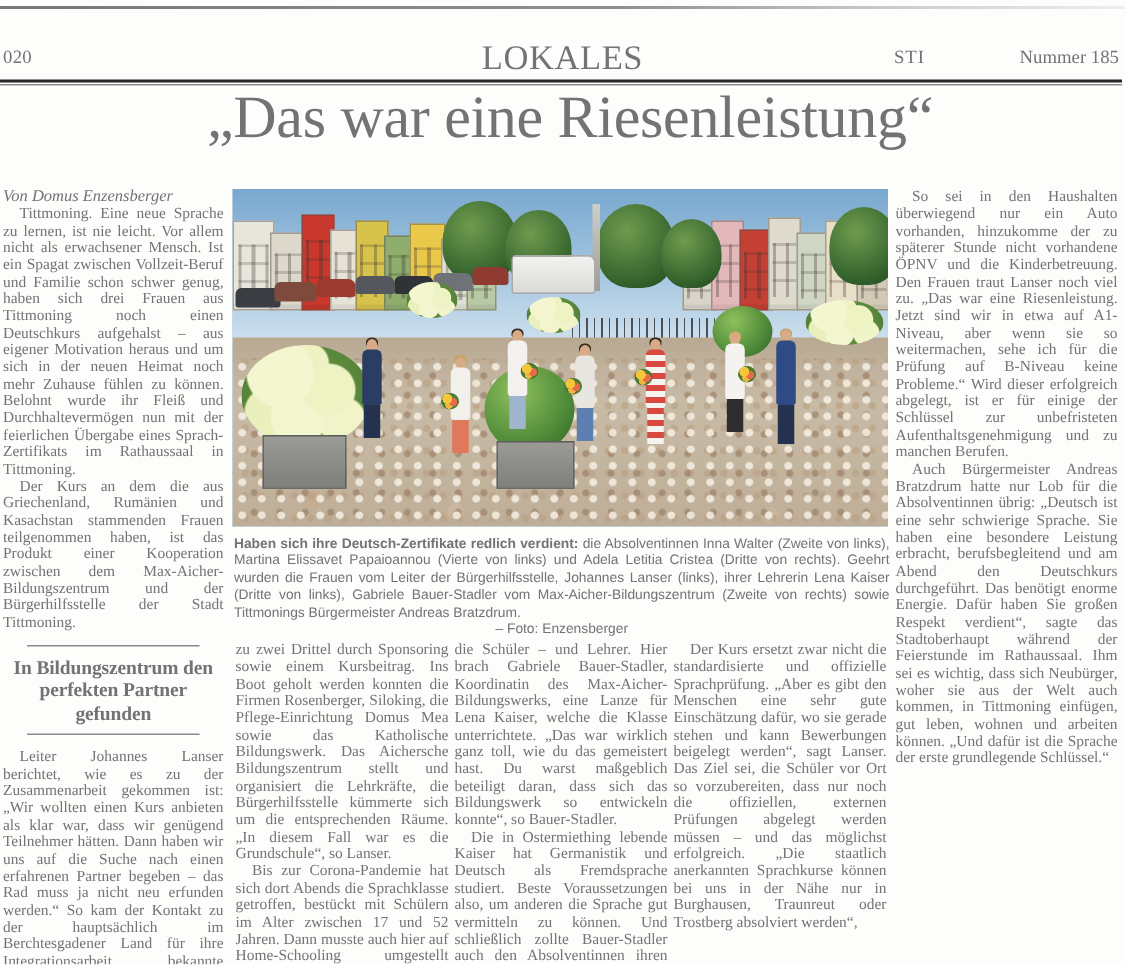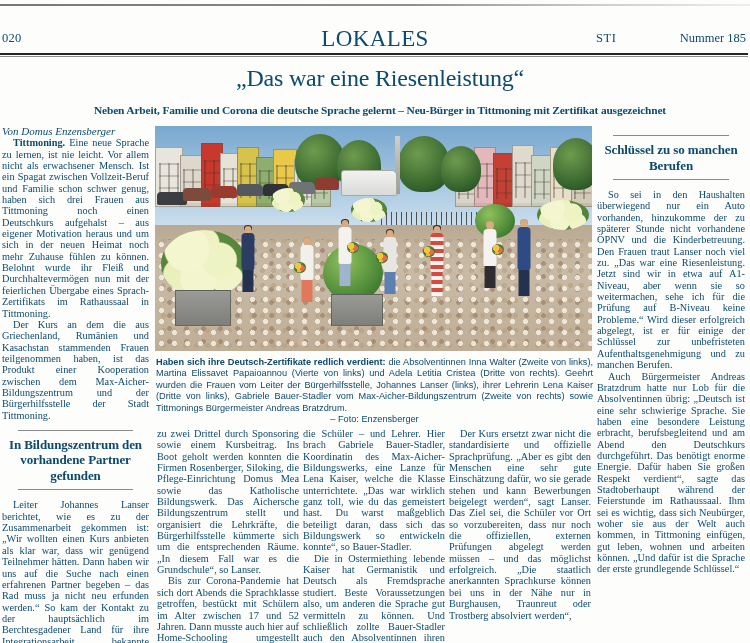--- a/index.html
+++ b/index.html
@@ -7,21 +7,21 @@
     padding: 0;
     background: #ffffff;
   }
   #page {
     position: relative;
     width: 750px;
     height: 643px;
     background: #fdfdfb;
     overflow: hidden;
     font-family: "Liberation Serif", "DejaVu Serif", serif;
-    color: #0c4a6e;
+    color: #737373;
   }
   .topline {
     position: absolute;
     left: 0; top: 4px;
     width: 750px; height: 2px;
     background: linear-gradient(90deg, #4a4a4a 0%, #6a6a6a 55%, #bdbdbd 80%, #e9e9e9 100%);
     opacity: .75;
   }
 
   
@@ -56,21 +56,21 @@
   .masthead-rule.thin {
     top: 56px; height: 1px; background: #8d8d8d;
   }
 
   
   .headline {
     position: absolute;
     left: 60px; top: 58px;
     width: 640px;
     text-align: center;
-    font-size: 24px;
+    font-size: 40px;
     line-height: 40px;
     letter-spacing: -.2px;
   }
   .subhead {
     position: absolute;
     left: 44px; top: 104px;
     width: 672px;
     text-align: center;
     font-size: 11.4px;
     font-weight: bold;
@@ -90,21 +90,21 @@
   }
   .col p { margin: 0; text-indent: 11px; }
   .col p.noindent { text-indent: 0; }
   .byline {
     font-style: italic;
     font-size: 11px;
     margin: 0 0 7px 0;
     text-indent: 0 !important;
     text-align: left;
   }
-  .dateline { font-weight: bold; }
+  .dateline { font-weight: normal; }
 
   .col1 { left: 2px; top: 126px; width: 147px; }
   .col2 { left: 157px; top: 428px; width: 142px; }
   .col3 { left: 303px; top: 428px; width: 142px; }
   .col4 { left: 449px; top: 428px; width: 142px; }
   .col5 { left: 597px; top: 126px; width: 148px; }
 
   
   .inline-head {
     text-align: center;
@@ -272,29 +272,28 @@
   <div class="masthead">
     <div class="mh-left">020</div>
     <div class="mh-center">LOKALES</div>
     <div class="mh-sti">STI</div>
     <div class="mh-nummer">Nummer 185</div>
   </div>
   <div class="masthead-rule"></div>
   <div class="masthead-rule thin"></div>
 
   <div class="headline">„Das war eine Riesenleistung“</div>
-  <div class="subhead">Neben Arbeit, Familie und Corona die deutsche Sprache gelernt – Neu-Bürger in Tittmoning mit Zertifikat ausgezeichnet</div>
 
   <div class="col col1">
     <p class="byline">Von Domus Enzensberger</p>
     <p><span class="dateline">Tittmoning.</span><span> Eine neue Sprache zu lernen, ist nie leicht. Vor allem nicht als erwachsener Mensch. Ist ein Spagat zwischen Vollzeit-Beruf und Familie schon schwer genug, haben sich drei Frauen aus Tittmoning noch einen Deutschkurs aufgehalst – aus eigener Motivation heraus und um sich in der neuen Heimat noch mehr Zuhause fühlen zu können. Belohnt wurde ihr Fleiß und Durchhaltevermögen nun mit der feierlichen Übergabe eines Sprach-Zertifikats im Rathaussaal in Tittmoning.</span></p>
     <p>Der Kurs an dem die aus Griechenland, Rumänien und Kasachstan stammenden Frauen teilgenommen haben, ist das Produkt einer Kooperation zwischen dem Max-Aicher-Bildungszentrum und der Bürgerhilfsstelle der Stadt Tittmoning.</p>
     <div class="head-block">
       <div class="rule-short"></div>
-      <div class="inline-head">In Bildungszentrum den vorhandene Partner gefunden</div>
+      <div class="inline-head">In Bildungszentrum den perfekten Partner gefunden</div>
       <div class="rule-short"></div>
     </div>
     <p>Leiter Johannes Lanser berichtet, wie es zu der Zusammenarbeit gekommen ist: „Wir wollten einen Kurs anbieten als klar war, dass wir genügend Teilnehmer hätten. Dann haben wir uns auf die Suche nach einen erfahrenen Partner begeben – das Rad muss ja nicht neu erfunden werden.“ So kam der Kontakt zu der hauptsächlich im Berchtesgadener Land für ihre Integrationsarbeit bekannte Einrichtung zustande.</p>
 
   </div>
 
   <div class="photo">
     <div class="sky"></div>
 
     <div class="hill-row">
@@ -412,22 +411,17 @@
   <div class="col col3">
     <p class="noindent">die Schüler – und Lehrer. Hier brach Gabriele Bauer-Stadler, Koordinatin des Max-Aicher-Bildungswerks, eine Lanze für Lena Kaiser, welche die Klasse unterrichtete. „Das war wirklich ganz toll, wie du das gemeistert hast. Du warst maßgeblich beteiligt daran, dass sich das Bildungswerk so entwickeln konnte“, so Bauer-Stadler.</p>
     <p>Die in Ostermiething lebende Kaiser hat Germanistik und Deutsch als Fremdsprache studiert. Beste Voraussetzungen also, um anderen die Sprache gut vermitteln zu können. Und schließlich zollte Bauer-Stadler auch den Absolventinnen ihren Respekt:</p>
   </div>
 
   <div class="col col4">
     <p>Der Kurs ersetzt zwar nicht die standardisierte und offizielle Sprachprüfung. „Aber es gibt den Menschen eine sehr gute Einschätzung dafür, wo sie gerade stehen und kann Bewerbungen beigelegt werden“, sagt Lanser. Das Ziel sei, die Schüler vor Ort so vorzubereiten, dass nur noch die offiziellen, externen Prüfungen abgelegt werden müssen – und das möglichst erfolgreich. „Die staatlich anerkannten Sprachkurse können bei uns in der Nähe nur in Burghausen, Traunreut oder Trostberg absolviert werden“,</p>
   </div>
 
   <div class="col col5">
-    <div class="head-block">
-      <div class="rule-short"></div>
-      <div class="inline-head">Schlüssel zu so manchen Berufen</div>
-      <div class="rule-short"></div>
-    </div>
     <p>So sei in den Haushalten überwiegend nur ein Auto vorhanden, hinzukomme der zu späterer Stunde nicht vorhandene ÖPNV und die Kinderbetreuung. Den Frauen traut Lanser noch viel zu. „Das war eine Riesenleistung. Jetzt sind wir in etwa auf A1-Niveau, aber wenn sie so weitermachen, sehe ich für die Prüfung auf B-Niveau keine Probleme.“ Wird dieser erfolgreich abgelegt, ist er für einige der Schlüssel zur unbefristeten Aufenthaltsgenehmigung und zu manchen Berufen.</p>
     <p>Auch Bürgermeister Andreas Bratzdrum hatte nur Lob für die Absolventinnen übrig: „Deutsch ist eine sehr schwierige Sprache. Sie haben eine besondere Leistung erbracht, berufsbegleitend und am Abend den Deutschkurs durchgeführt. Das benötigt enorme Energie. Dafür haben Sie großen Respekt verdient“, sagte das Stadtoberhaupt während der Feierstunde im Rathaussaal. Ihm sei es wichtig, dass sich Neubürger, woher sie aus der Welt auch kommen, in Tittmoning einfügen, gut leben, wohnen und arbeiten können. „Und dafür ist die Sprache der erste grundlegende Schlüssel.“</p>
   </div>
 
 </div>
 
 </body></html>

